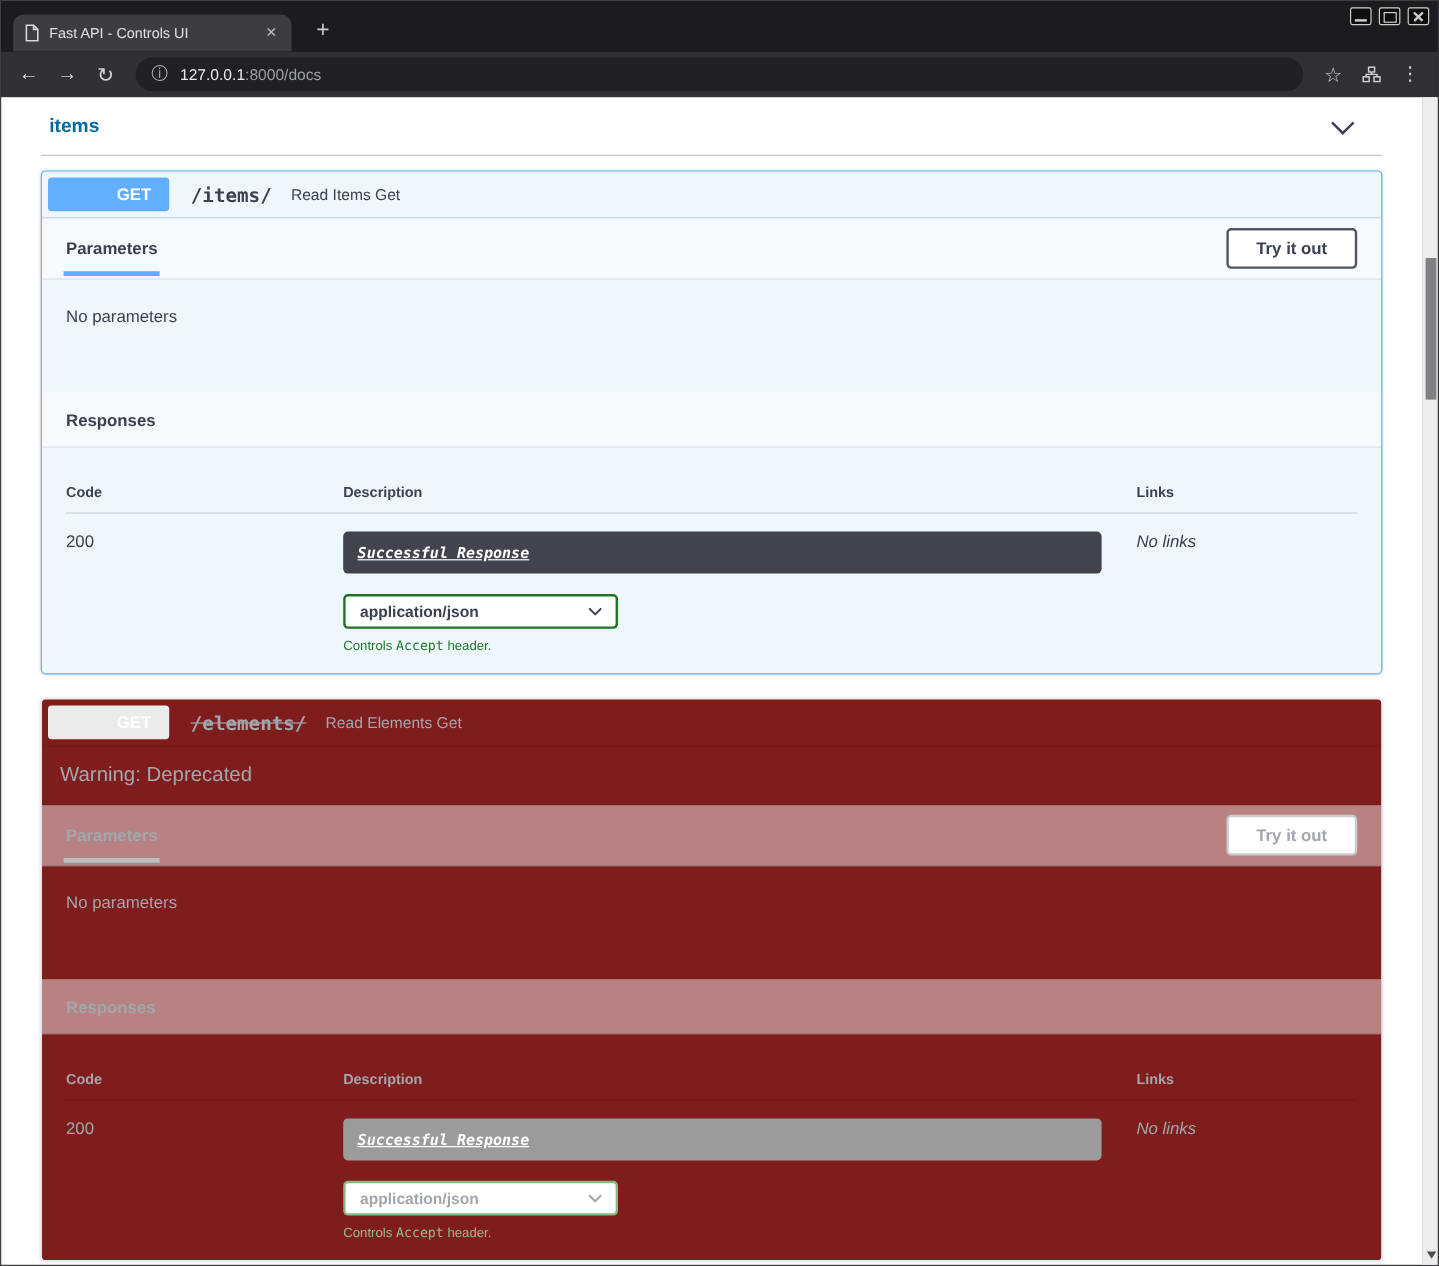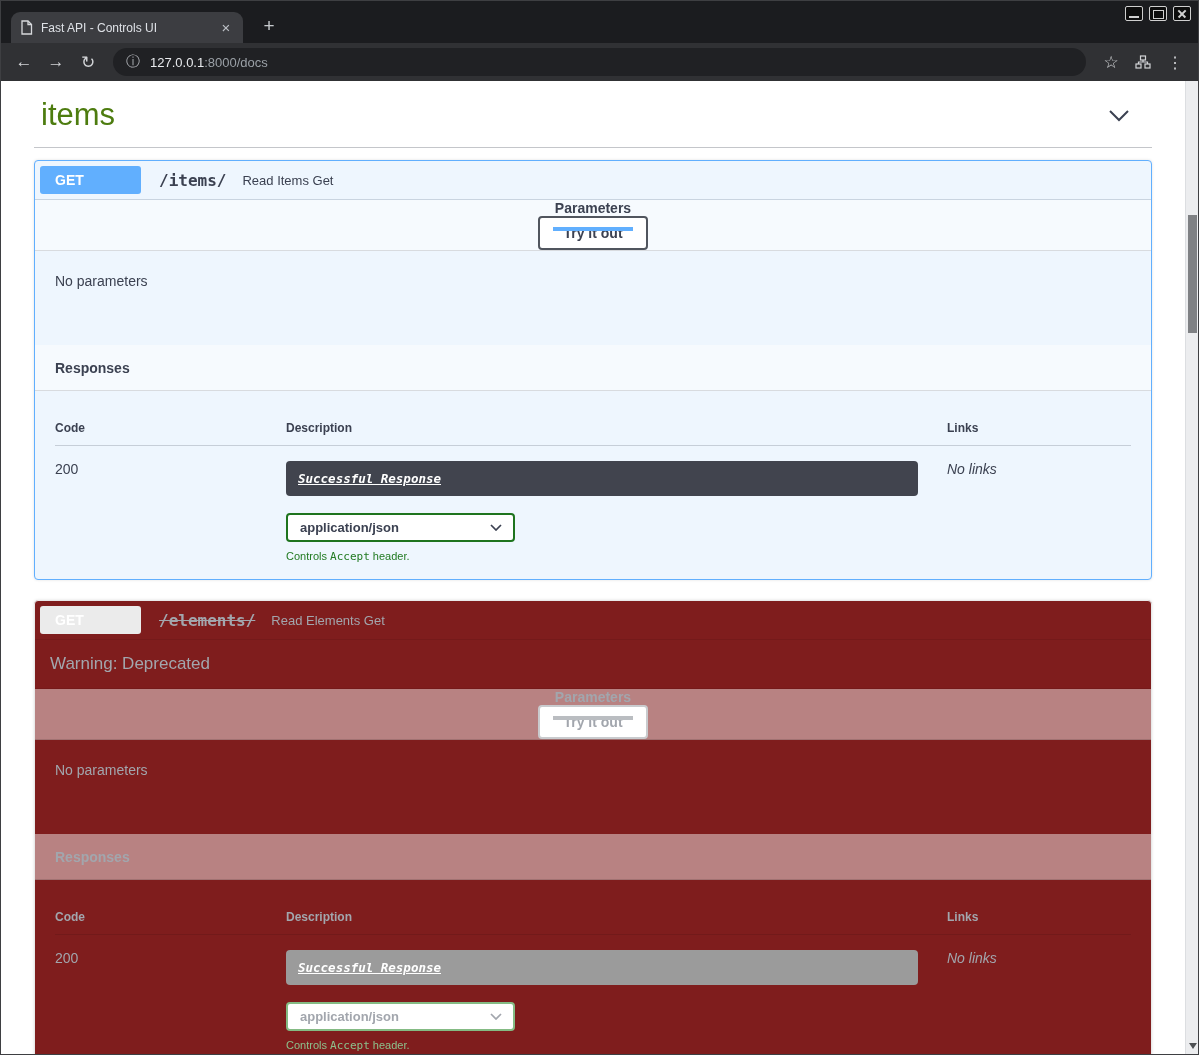--- a/index.html
+++ b/index.html
@@ -34,39 +34,39 @@
   
   .viewport { flex:1; background:#fff; position:relative; overflow:hidden; }
   .scrollbar { position:absolute; top:0; right:0; bottom:0; width:13px; background:#ecedef; border-left:1px solid #dcdee1; }
   .scroll-thumb { position:absolute; top:134px; left:2px; width:9px; height:118px; background:#7f8184; }
   .scroll-down { position:absolute; bottom:2px; left:0; width:13px; height:12px; display:flex; align-items:center; justify-content:center; }
   .scroll-down i { display:block; width:0; height:0; border-left:4px solid transparent; border-right:4px solid transparent; border-top:6px solid #4e5154; }
 
   .swagger { position:absolute; left:0; top:0; right:13px; bottom:0; padding:10px 33px 0; color:#3b4151; }
 
   .section-head { display:flex; align-items:center; justify-content:space-between; padding:6px 22px 14px 7px; border-bottom:1px solid rgba(59,65,81,.3); margin-bottom:12px; cursor:pointer; }
-  .section-title { font-size:31px; font-weight:normal; color:#4d7c0f; }
+  .section-title { font-size:16px; font-weight:bold; color:#0369a1; }
 
   
   .op { border-radius:4px; margin-bottom:20px; box-shadow:0 0 3px rgba(0,0,0,.12); }
   .op.get { border:1px solid #61affe; background:#eef6fe; color:#3b4151; }
   .op.dep { border:1px solid #e9e9e9; background:#7f1d1d; color:#a2a6ad; }
 
   .op-summary { display:flex; align-items:center; padding:5px; gap:2px; cursor:pointer; border-bottom:1px solid rgba(90,110,135,.25); }
   .dep .op-summary { border-bottom-color:rgba(0,0,0,.08); }
-  .method-badge { min-width:101px; text-align:left; padding:6px 15px; border-radius:3px; font-weight:bold; font-size:14px; }
+  .method-badge { min-width:101px; text-align:right; padding:6px 15px; border-radius:3px; font-weight:bold; font-size:14px; }
   .get .method-badge { background:#61affe; color:#fff; }
   .dep .method-badge { background:#ebebeb; color:#fff; }
   .op-path { font-family:"DejaVu Sans Mono", monospace; font-weight:bold; font-size:16px; padding:0 10px 0 16px; color:inherit; }
   .dep .op-path { text-decoration:line-through; }
   .op-summary-text { font-size:13px; padding-left:4px; }
 
   .op-warning { padding:14px 15px; font-size:17px; border-bottom:1px solid rgba(0,0,0,.08); }
 
-  .tab-header { display:flex; justify-content:space-between; align-items:center; padding:0 20px; height:51px; border-bottom:1px solid rgba(0,0,0,.12); background:rgba(255,255,255,.45);flex-direction:column; }
+  .tab-header { display:flex; justify-content:space-between; align-items:center; padding:0 20px; height:51px; border-bottom:1px solid rgba(0,0,0,.12); background:rgba(255,255,255,.45); }
   .param-tab { position:relative; font-weight:bold; font-size:14px; cursor:pointer; }
   .param-tab::after { content:""; position:absolute; left:-2px; right:-2px; bottom:-15px; height:4px; }
   .get .param-tab::after { background:#61affe; }
   .dep .param-tab::after { background:#babdc1; }
   .try-btn { padding:7px 23px; border:2px solid #50555e; border-radius:4px; background:#fff; font-weight:bold; font-size:14px; color:#3b4151; cursor:pointer; }
   .dep .try-btn { border-color:#c9cbce; color:#a2a6ad; }
 
   .params-body { padding:22px 20px 56px; font-size:14px; }
 
   .responses-header { height:46px; display:flex; align-items:center; padding:0 20px; background:rgba(255,255,255,.45); border-bottom:1px solid rgba(0,0,0,.12); font-weight:bold; font-size:14px; }

